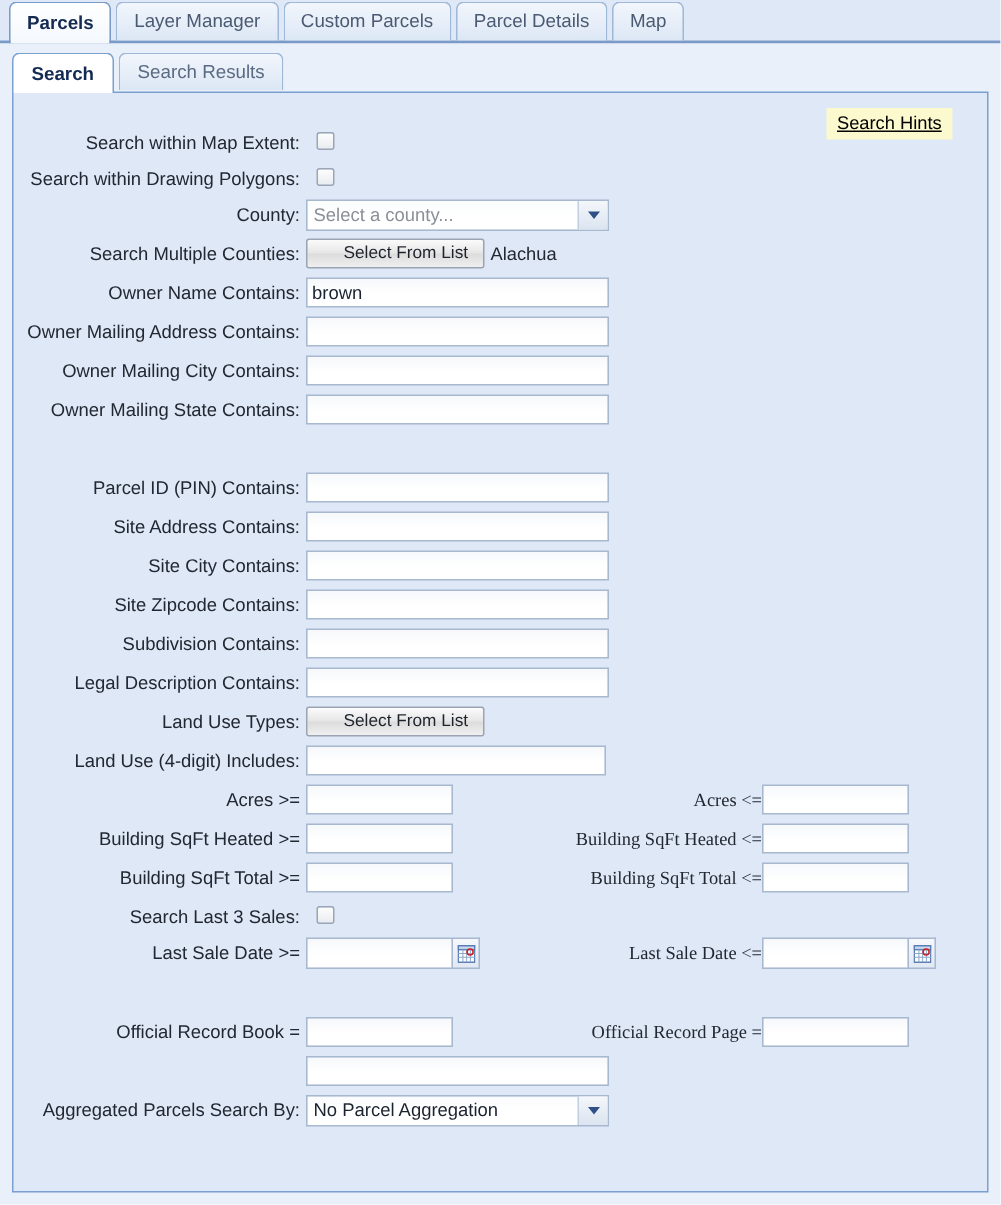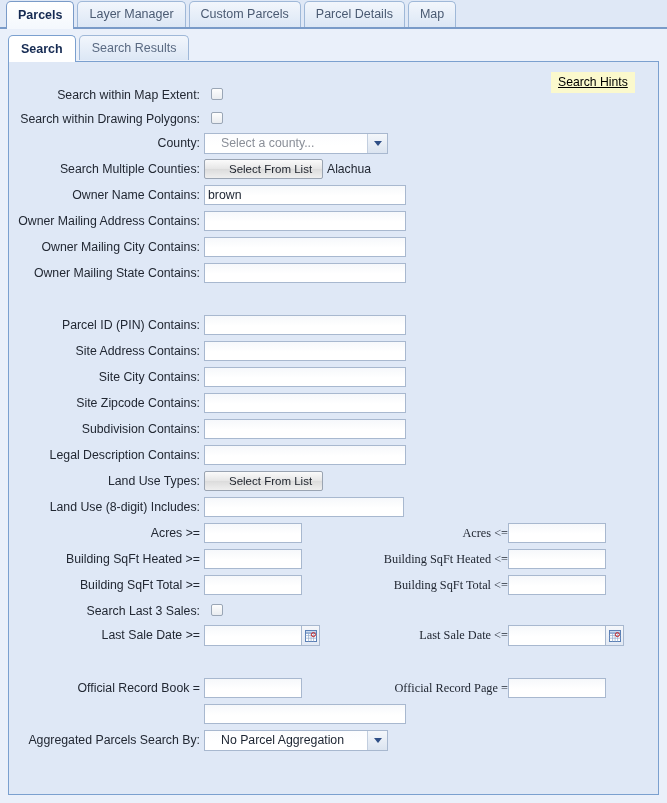--- a/index.html
+++ b/index.html
@@ -149,27 +149,27 @@
   .inp-wide { left: 195px; width: 202px; top: 1px; }
   .inp-num-l { left: 195px; width: 98px; top: 1px; }
   .inp-num-r { left: 499px; width: 98px; top: 1px; }
   .inp-landuse { left: 195px; width: 200px; top: 1px; }
 
   .sel {
     position: absolute;
     box-sizing: border-box;
     left: 195px;
     top: 1px;
-    width: 184px;
+    width: 202px;
     height: 21px;
     border: 1px solid #a8b8cf;
     background: linear-gradient(to bottom, #fbfcfe 0%, #ffffff 60%);
     font-size: 12.3px;
     line-height: 19px;
-    padding-left: 16px;
+    padding-left: 4px;
     color: #1b2330;
     cursor: pointer;
   }
   .sel.placeholder { color: #8a8f98; }
   .sel .arrowbox {
     position: absolute;
     right: 0; top: 0;
     width: 19px; height: 19px;
     border-left: 1px solid #c2cedf;
     background: linear-gradient(to bottom, #f4f7fb 0%, #dbe4f0 100%);
@@ -359,21 +359,21 @@
       <div class="lbl lbl-l">Legal Description Contains:</div>
       <input class="inp inp-wide" value="" style="">
     </div>
 
     <div class="row" style="top:408px;">
       <div class="lbl lbl-l">Land Use Types:</div>
       <div class="btn btn-sfl">Select From List</div>
     </div>
 
     <div class="row" style="top:434px;">
-      <div class="lbl lbl-l">Land Use (8-digit) Includes:</div>
+      <div class="lbl lbl-l">Land Use (4-digit) Includes:</div>
       <input class="inp inp-landuse" value="" style="">
     </div>
 
     <div class="row" style="top:460px;">
       <div class="lbl lbl-l">Acres &gt;=</div>
       <input class="inp inp-num-l" value="" style="">
       <div class="lbl lbl-r">Acres &lt;=</div>
       <input class="inp inp-num-r" value="" style="">
     </div>
 

